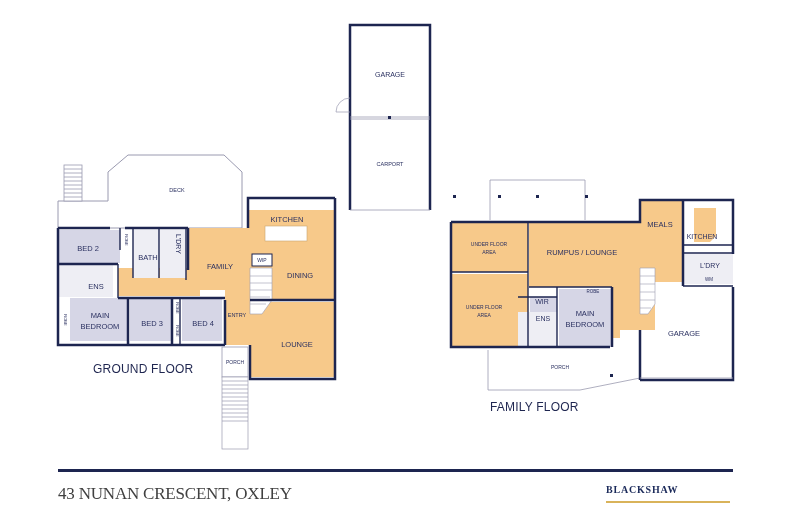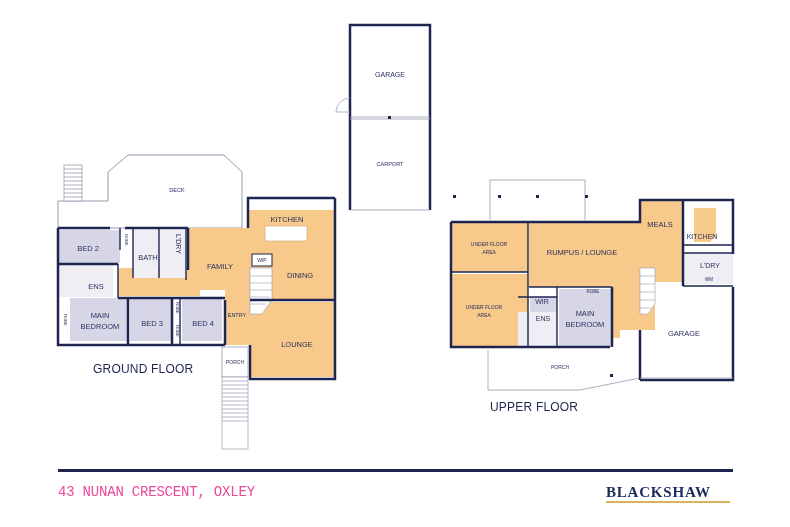--- a/index.html
+++ b/index.html
@@ -1,22 +1,22 @@
 <!DOCTYPE html>
 <html><head>
 <meta charset="utf-8">
 <style>
   html,body{margin:0;padding:0;background:#fff;}
   body{width:790px;height:527px;position:relative;overflow:hidden;font-family:"Liberation Sans",sans-serif;}
   svg{position:absolute;left:0;top:0;}
   .lbl{font-family:"Liberation Sans",sans-serif;fill:#2a3060;}
   .floor-title{position:absolute;font-family:Liberation Sans, sans-serif;font-size:12px;color:#1f2650;letter-spacing:0.2px;}
   .footer-rule{position:absolute;left:58px;top:469px;width:675px;height:3px;background:#1d2550;}
-  .address{position:absolute;left:58px;top:484px;font-size:14px;color:#ec4899;font-family:Liberation Mono, monospace;letter-spacing:-0.2px;}
-  .brand{position:absolute;left:606px;top:484px;font-family:"Liberation Serif",serif;font-weight:bold;font-size:15px;color:#1b2a5a;letter-spacing:0.8px;}
+  .address{position:absolute;left:58px;top:484px;font-size:17px;color:#404040;font-family:Liberation Serif, serif;letter-spacing:-0.2px;}
+  .brand{position:absolute;left:606px;top:484px;font-family:"Liberation Serif",serif;font-weight:bold;font-size:10px;color:#1b2a5a;letter-spacing:0.8px;}
   .brand-underline{position:absolute;left:606px;top:501px;width:124px;height:2px;background:#d9b35a;}
 </style>
 </head>
 <body>
 
 <svg width="790" height="527" viewBox="0 0 790 527" xmlns="http://www.w3.org/2000/svg">
 
   <g>
 
     <polygon points="58,201 108,201 108,172 128,155 224,155 242,172 242,228 58,228" fill="#fff" stroke="#9a9ab0" stroke-width="1"></polygon>
@@ -200,18 +200,18 @@
       <text x="543" y="321" font-size="7">ENS</text>
       <text x="585" y="316" font-size="7.5">MAIN</text>
       <text x="585" y="327" font-size="7.5">BEDROOM</text>
       <text x="684" y="336" font-size="7.5">GARAGE</text>
       <text x="560" y="369" font-size="5">PORCH</text>
     </g>
   </g>
 </svg>
 
 <div class="floor-title" style="left:93px;top:362px;">GROUND FLOOR</div>
-<div class="floor-title" style="left:490px;top:400px;">UPPER FLOOR</div>
+<div class="floor-title" style="left:490px;top:400px;">FAMILY FLOOR</div>
 
 <div class="footer-rule"></div>
 <div class="address">43 NUNAN CRESCENT, OXLEY</div>
 <div class="brand">BLACKSHAW</div>
 <div class="brand-underline"></div>
 
 </body></html>

